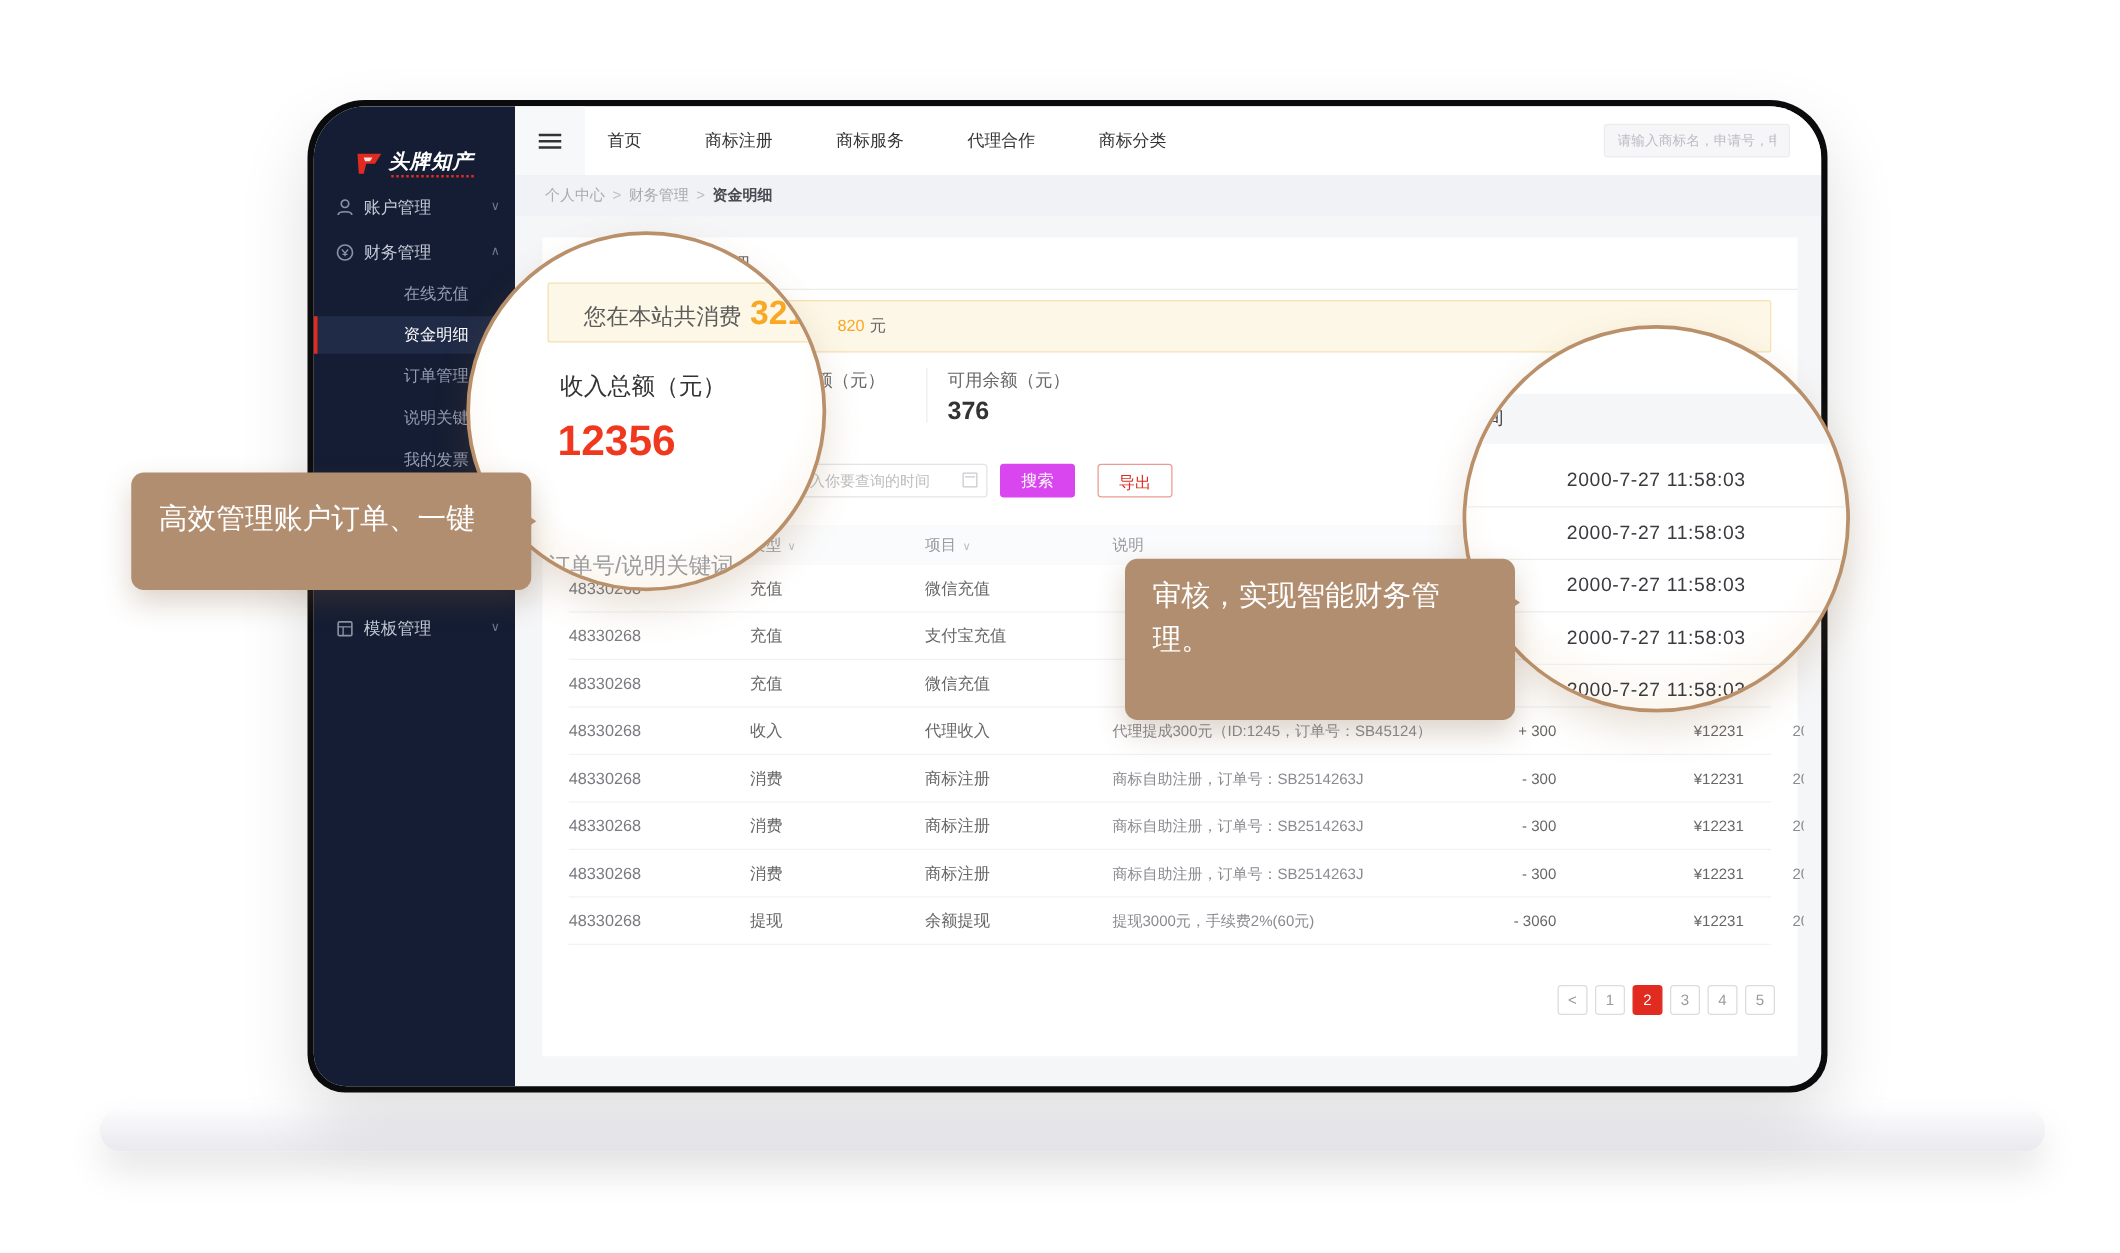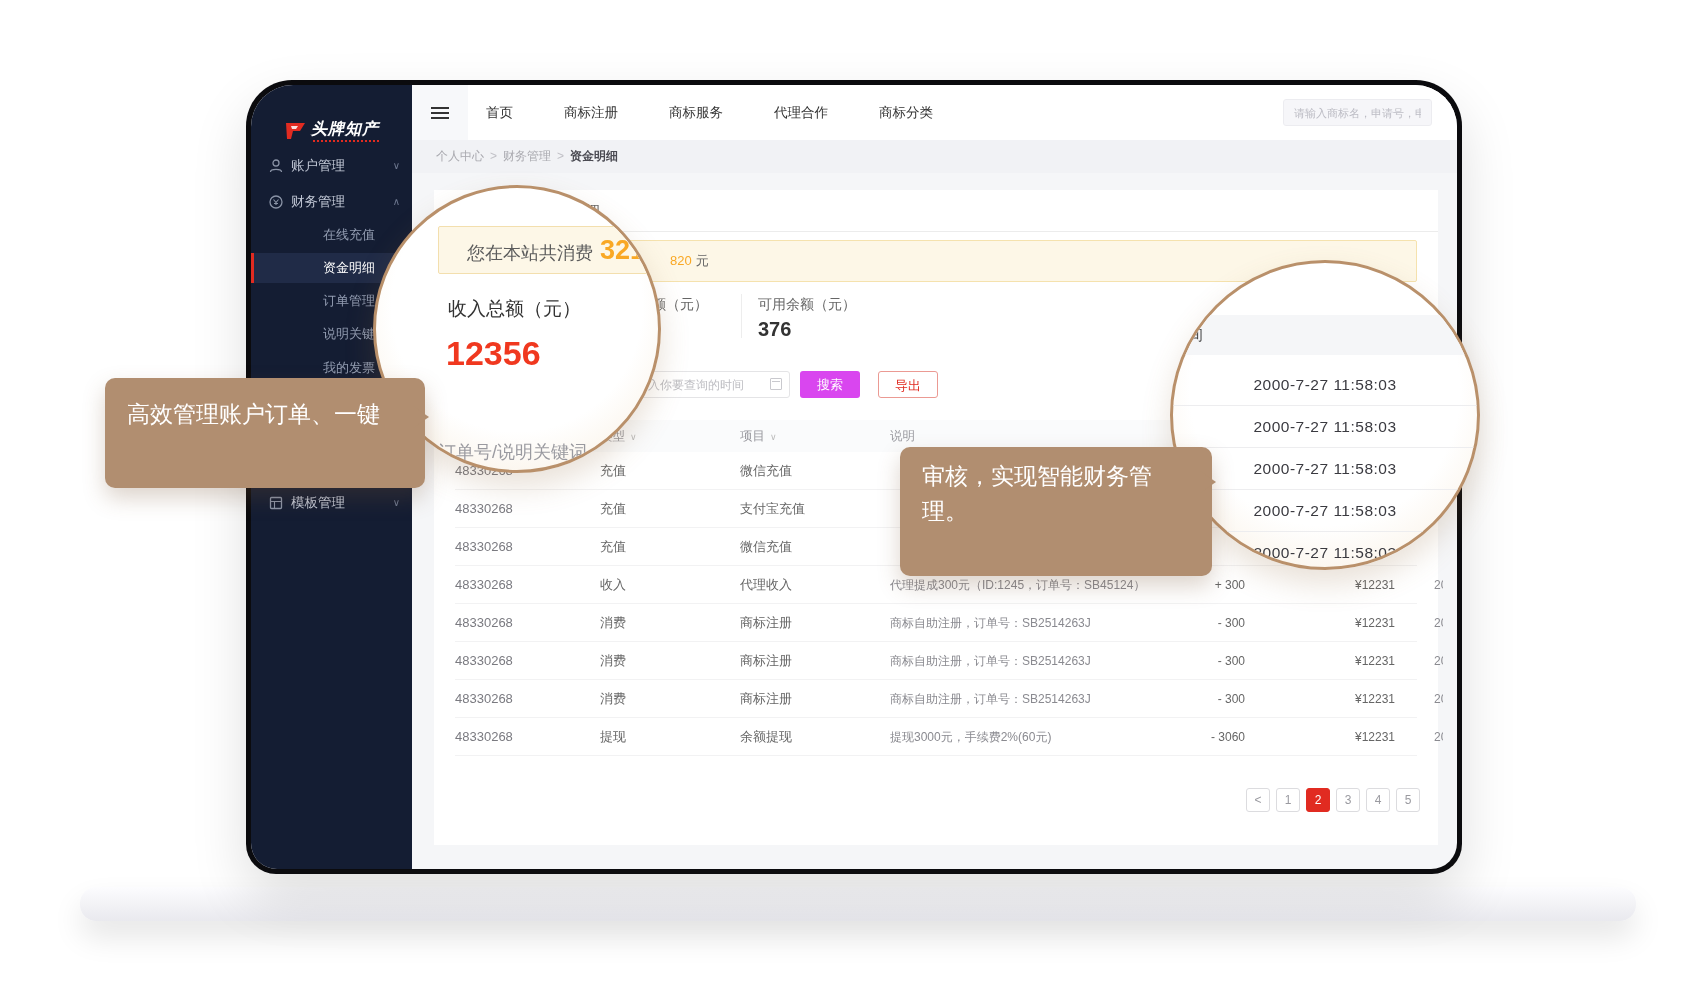--- a/index.html
+++ b/index.html
@@ -136,21 +136,21 @@
   .z-time-band { position:absolute; left:0; top:52px; width:100%; height:40px; background:#f5f6f8;
     line-height:40px; font-size:15px; color:#444; }
   .z-time-row { position:absolute; left:0; width:100%; height:42px; line-height:42px;
     text-align:center; font-size:15.5px; color:#3a3a40; border-bottom:1px solid #ededef;
     letter-spacing:.5px; white-space:nowrap; }
 
   
   .callout { position:absolute; background:#b18e70; border-radius:10px; color:#fff;
     box-shadow:0 10px 22px rgba(120,85,50,.25); }
   .callout .line { white-space:nowrap; }
-  .co-left { left:105px; top:378px; width:320px; height:110px; padding:17px 22px; font-size:23px;
+  .co-left { left:105px; top:378px; width:320px; height:94px; padding:17px 22px; font-size:23px;
     line-height:38px; }
   .co-left::after { content:""; position:absolute; right:-15px; top:28px; border:11px solid
     transparent; border-left:16px solid #b18e70; }
   .co-right { left:900px; top:447px; width:312px; height:129px; padding:12px 22px; font-size:23px;
     line-height:35px; }
   .co-right::after { content:""; position:absolute; right:-15px; top:24px; border:11px solid
     transparent; border-left:16px solid #b18e70; }
 </style>
 </head>
 <body>

